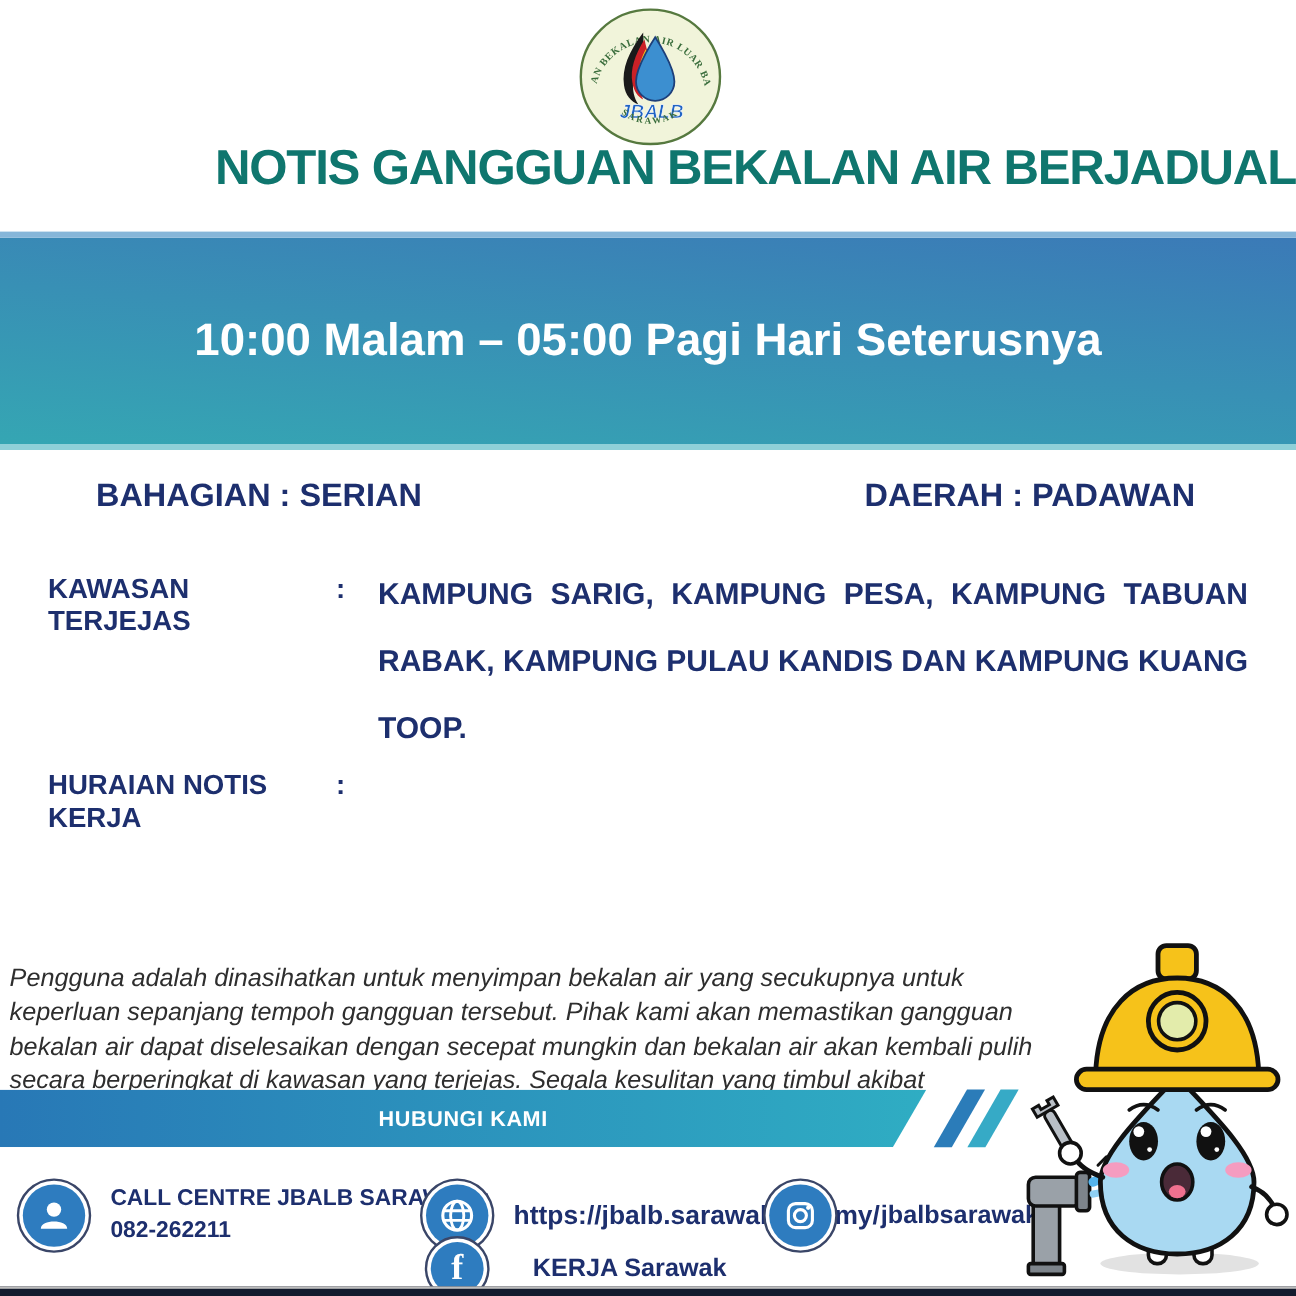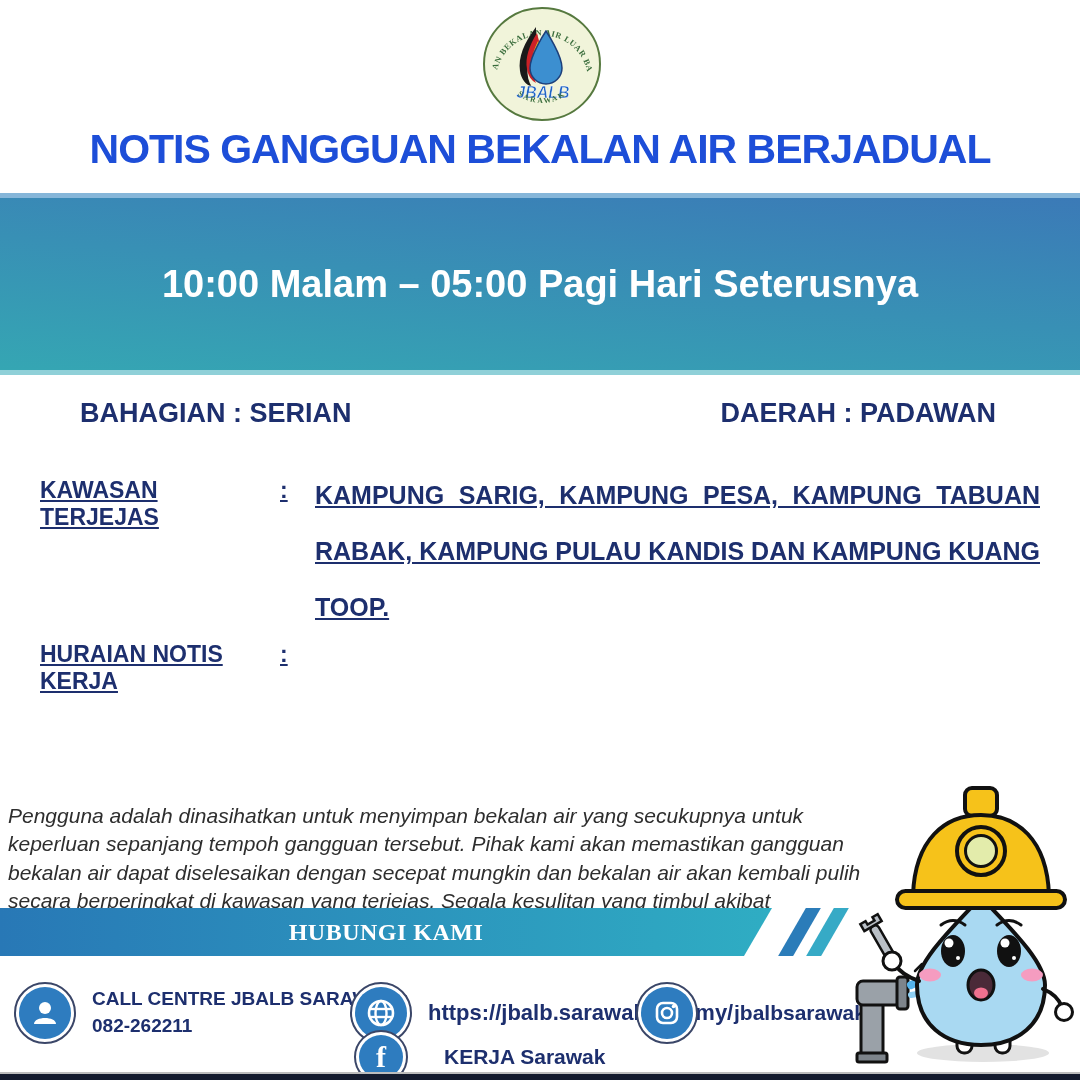--- a/index.html
+++ b/index.html
@@ -5,44 +5,44 @@
   * { margin:0; padding:0; box-sizing:border-box; }
   html,body { background:#fff; }
   .page {
     position:relative; width:1080px; height:1080px; background:#ffffff;
     overflow:hidden; font-family:"Liberation Sans", sans-serif; color:#1d2f6e;
   }
   
   .logo { position:absolute; left:480px; top:5px; width:124px; height:118px; }
   
   .title {
-    position:absolute; left:0; top:126px; width:100%;
-    text-align:center; font-size:41px; font-weight:bold; letter-spacing:-1px;
-    color:#1d4ed8;
+    position:absolute; left:0; top:116px; width:100%;
+    text-align:right; font-size:41px; font-weight:bold; letter-spacing:-1px;
+    color:#0f766e;
   }
   
   .banner {
     position:absolute; left:0; top:193px; width:1080px; height:182px;
     background:linear-gradient(185deg, #3b7ab7 0%, #35a6b3 100%);
     border-top:5px solid #86b6d9; border-bottom:5px solid #8fd0d8;
     display:flex; flex-direction:column; justify-content:center; align-items:center;
     gap:18px;
   }
   .banner .line { color:#fff; font-size:38px; font-weight:bold; letter-spacing:0; }
   
   .region-row {
     position:absolute; left:0; top:398px; width:1080px; padding:0 84px 0 80px;
     display:flex; justify-content:space-between;
     font-size:27px; font-weight:bold; color:#1d2f6e;
   }
   
   .detail-row {
     position:absolute; left:0; width:1080px; padding:0 40px;
     display:grid; grid-template-columns:240px 35px 1fr;
-    color:#1d2f6e; font-weight:bold;text-decoration:underline;
+    color:#1d2f6e; font-weight:bold;
   }
   .detail-row .dlabel { font-size:23px; padding-top:3px; }
   .detail-row .dcolon { font-size:23px; padding-top:3px; text-align:left; }
   .detail-row .dvalue {
     font-size:25px; line-height:2.24; text-align:justify; margin-top:-7px;
     padding-right:0;
   }
   .row-kawasan { top:474px; }
   .row-huraian { top:638px; }
   
@@ -51,21 +51,21 @@
     font-style:italic; font-size:21px; line-height:1.35; color:#2e2e2e;
     font-weight:normal;
   }
   
   .contact-bar {
     position:absolute; left:0; top:908px; width:772px; height:48px;
     background:linear-gradient(90deg, #2878b6 0%, #2fadc3 100%);
     clip-path:polygon(0 0, 100% 0, calc(100% - 28px) 100%, 0 100%);
     display:flex; align-items:center; justify-content:center;
   }
-  .contact-bar span { color:#fff; font-size:24px; font-weight:bold; letter-spacing:0.5px;font-family:Liberation Serif, serif; }
+  .contact-bar span { color:#fff; font-size:18px; font-weight:bold; letter-spacing:0.5px; }
   .stripe { position:absolute; top:908px; height:48px; width:15px; }
   .stripe-1 { left:792px; background:#2b7cb9; transform:skewX(-30deg); }
   .stripe-2 { left:820px; background:#36aac6; transform:skewX(-30deg); }
   
   .contact-item { position:absolute; display:flex; align-items:center; gap:16px; }
   .icon-ring {
     border:2px solid #3a4668; border-radius:50%; padding:3px; background:#fff;
     display:flex; align-items:center; justify-content:center; flex:0 0 auto;
   }
   .icon-circle {

